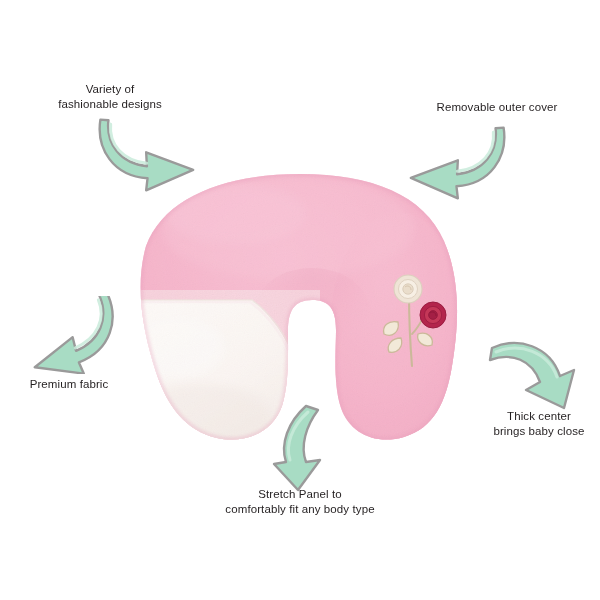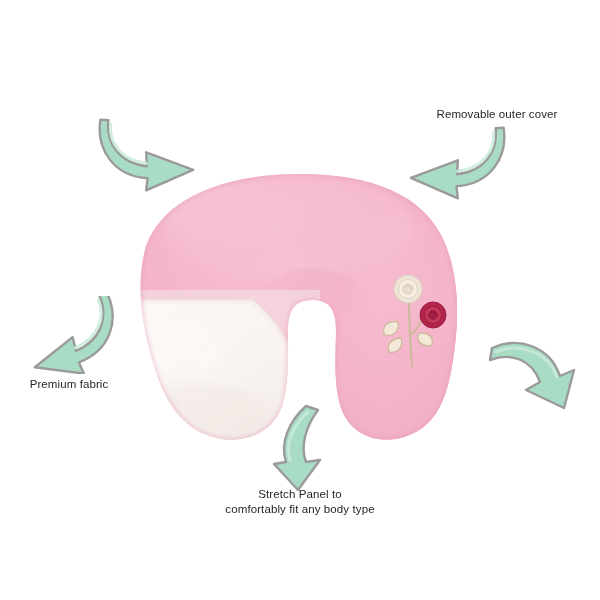--- a/index.html
+++ b/index.html
@@ -29,21 +29,21 @@
     position: absolute;
     pointer-events: none;
   }
   .product {
     position: absolute;
     left: 0;
     top: 0;
   }
   
   #callout-designs   { left: 30px;  top: 82px;  width: 160px; }
-  #callout-cover     { left: 408px; top: 107px; width: 178px; }
+  #callout-cover     { left: 408px; top: 100px; width: 178px; }
   #callout-fabric    { left: 2px;   top: 377px; width: 134px; }
   #callout-stretch   { left: 195px; top: 487px; width: 210px; }
   #callout-thick     { left: 478px; top: 409px; width: 122px; }
 </style>
 </head>
 <body>
 
 <div id="canvas" style="--bg: #ffffff; width: 600px; height: 600px;">
 
   <svg class="product" width="600" height="600" viewBox="0 0 600 600">
@@ -246,22 +246,26 @@
     <path d="M 4 16
              C 30 4, 62 14, 72 44
              L 86 38
              L 76 76
              L 38 58
              L 52 50
              C 44 28, 24 20, 2 28 Z" fill="#A8DCC4" stroke="#9A9A9A" stroke-width="2.4" stroke-linejoin="round"></path>
     <path d="M 8 20 C 32 10, 60 20, 69 45" fill="none" stroke="#C9EBDB" stroke-width="3" stroke-linecap="round" opacity="0.85"></path>
   </svg>
 
+  <div class="callout" id="callout-designs">Variety of
+fashionable designs</div>
 
   <div class="callout" id="callout-cover">Removable outer cover</div>
 
   <div class="callout" id="callout-stretch">Stretch Panel to
 comfortably fit any body type</div>
 
   <div class="callout" id="callout-fabric">Premium fabric</div>
 
+  <div class="callout" id="callout-thick">Thick center
+brings baby close</div>
 
 </div>
 
 </body></html>

